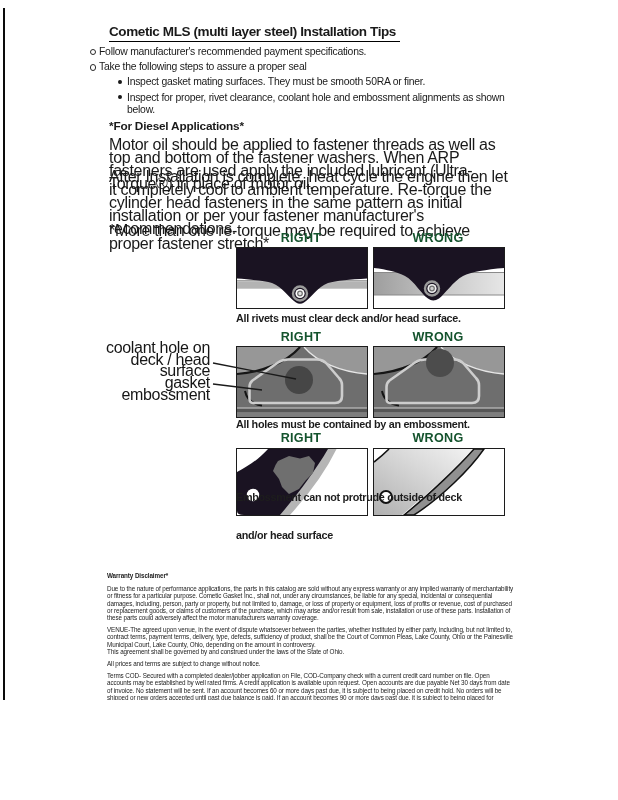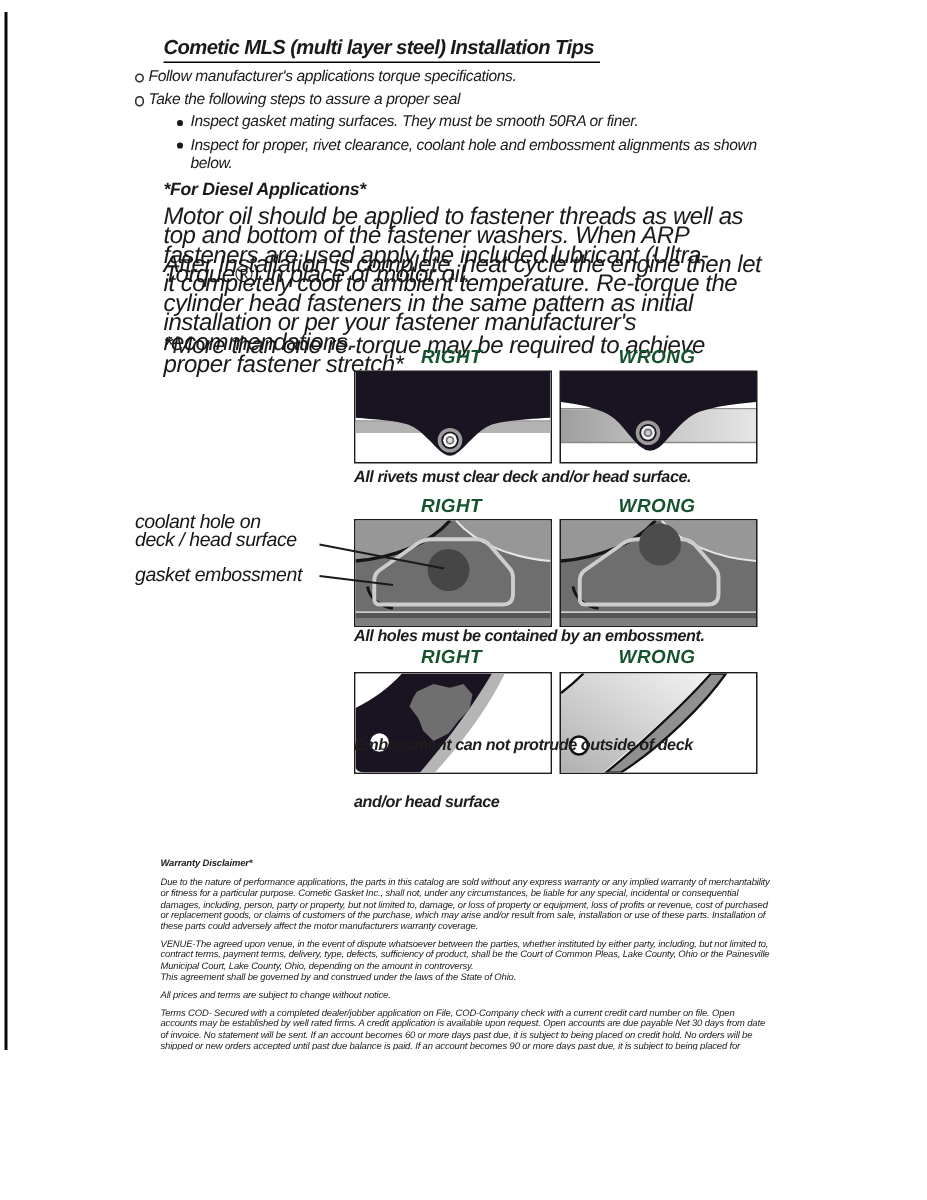--- a/index.html
+++ b/index.html
@@ -1,18 +1,18 @@
 <!DOCTYPE html>
 <html><head>
 <meta charset="utf-8">
 <style>
   html,body{margin:0;padding:0;background:#ffffff;}
   .page{
     position:relative;width:618px;height:700px;background:#ffffff;overflow:hidden;
-    font-family:"Liberation Sans","DejaVu Sans",sans-serif;color:#1a1a1a;font-style:italic;
+    font-family:"Liberation Sans","DejaVu Sans",sans-serif;color:#1a1a1a;
   }
   .edge-line{position:absolute;left:3px;top:8px;width:1.5px;height:786px;background:#0a0a0a;}
   
   .title{
     position:absolute;left:109px;top:24px;font-size:13.5px;font-weight:bold;letter-spacing:-0.4px;
     border-bottom:1.6px solid #000;padding-bottom:2px;padding-right:4px;white-space:nowrap;
   }
   .bullets{position:absolute;left:90px;top:46px;width:430px;font-size:10.4px;letter-spacing:-0.25px;}
   .b-item{position:relative;padding-left:9px;margin-bottom:2.6px;line-height:12.6px;}
   .b-item .dot{position:absolute;left:0;top:3.2px;width:4.2px;height:4.2px;border:1px solid #2a2a2a;border-radius:50%;}
@@ -21,41 +21,41 @@
   .diesel-h{position:absolute;left:109px;top:119px;font-size:11.8px;font-weight:bold;letter-spacing:-0.2px;}
   .para{position:absolute;left:109px;width:402px;font-size:16px;line-height:13px;letter-spacing:-0.3px;}
   .p1{top:138px;}
   .p2{top:170px;}
   .p3{top:212px;margin-top:12px;}
   
   .dg-label{position:absolute;width:130px;text-align:center;font-size:12.6px;font-weight:bold;letter-spacing:0.3px;color:#14532d;}
   .dg-box{position:absolute;width:130px;border:1.6px solid #1c1c1c;background:#fff;line-height:0;}
   .dg-box svg{display:block;}
   .caption{position:absolute;left:236px;font-size:10.8px;font-weight:bold;letter-spacing:-0.3px;color:#1d1d1d;white-space:nowrap;}
-  .callout-label{position:absolute;text-align:left;font-size:13px;line-height:11.6px;letter-spacing:-0.3px;color:#161616;}
+  .callout-label{position:absolute;text-align:right;font-size:16px;line-height:11.6px;letter-spacing:-0.3px;color:#161616;}
   .callout-svg{position:absolute;left:110px;top:340px;pointer-events:none;z-index:5;}
   
   .disclaimer{position:absolute;left:107px;top:572px;width:407px;font-size:6.3px;line-height:7.2px;letter-spacing:-0.1px;color:#222;}
   .disclaimer .dh{font-weight:bold;margin-bottom:6px;}
   .disclaimer .dp{margin-bottom:5px;}
   .disclaimer .tight{margin-bottom:0;}
   .footer-code{position:absolute;left:389px;top:761px;font-size:12.8px;letter-spacing:-0.2px;color:#6d28d9;}
 </style>
 </head>
 <body>
 
 <div class="page">
   <div class="edge-line"></div>
 
   <div class="title">Cometic MLS (multi layer steel) Installation Tips</div>
 
   <div class="bullets">
     <div class="b-item">
       <span class="dot"></span>
-      <span>Follow manufacturer's applications torque specifications.</span>
+      <span>Follow manufacturer's recommended payment specifications.</span>
     </div>
     <div class="b-item">
       <span class="dot"></span>
       <span>Take the following steps to assure a proper seal</span>
     </div>
     <div class="b-item sub">
       <span class="dot"></span>
       <span>Inspect gasket mating surfaces.  They must be smooth 50RA or finer.</span>
     </div>
     <div class="b-item sub">

